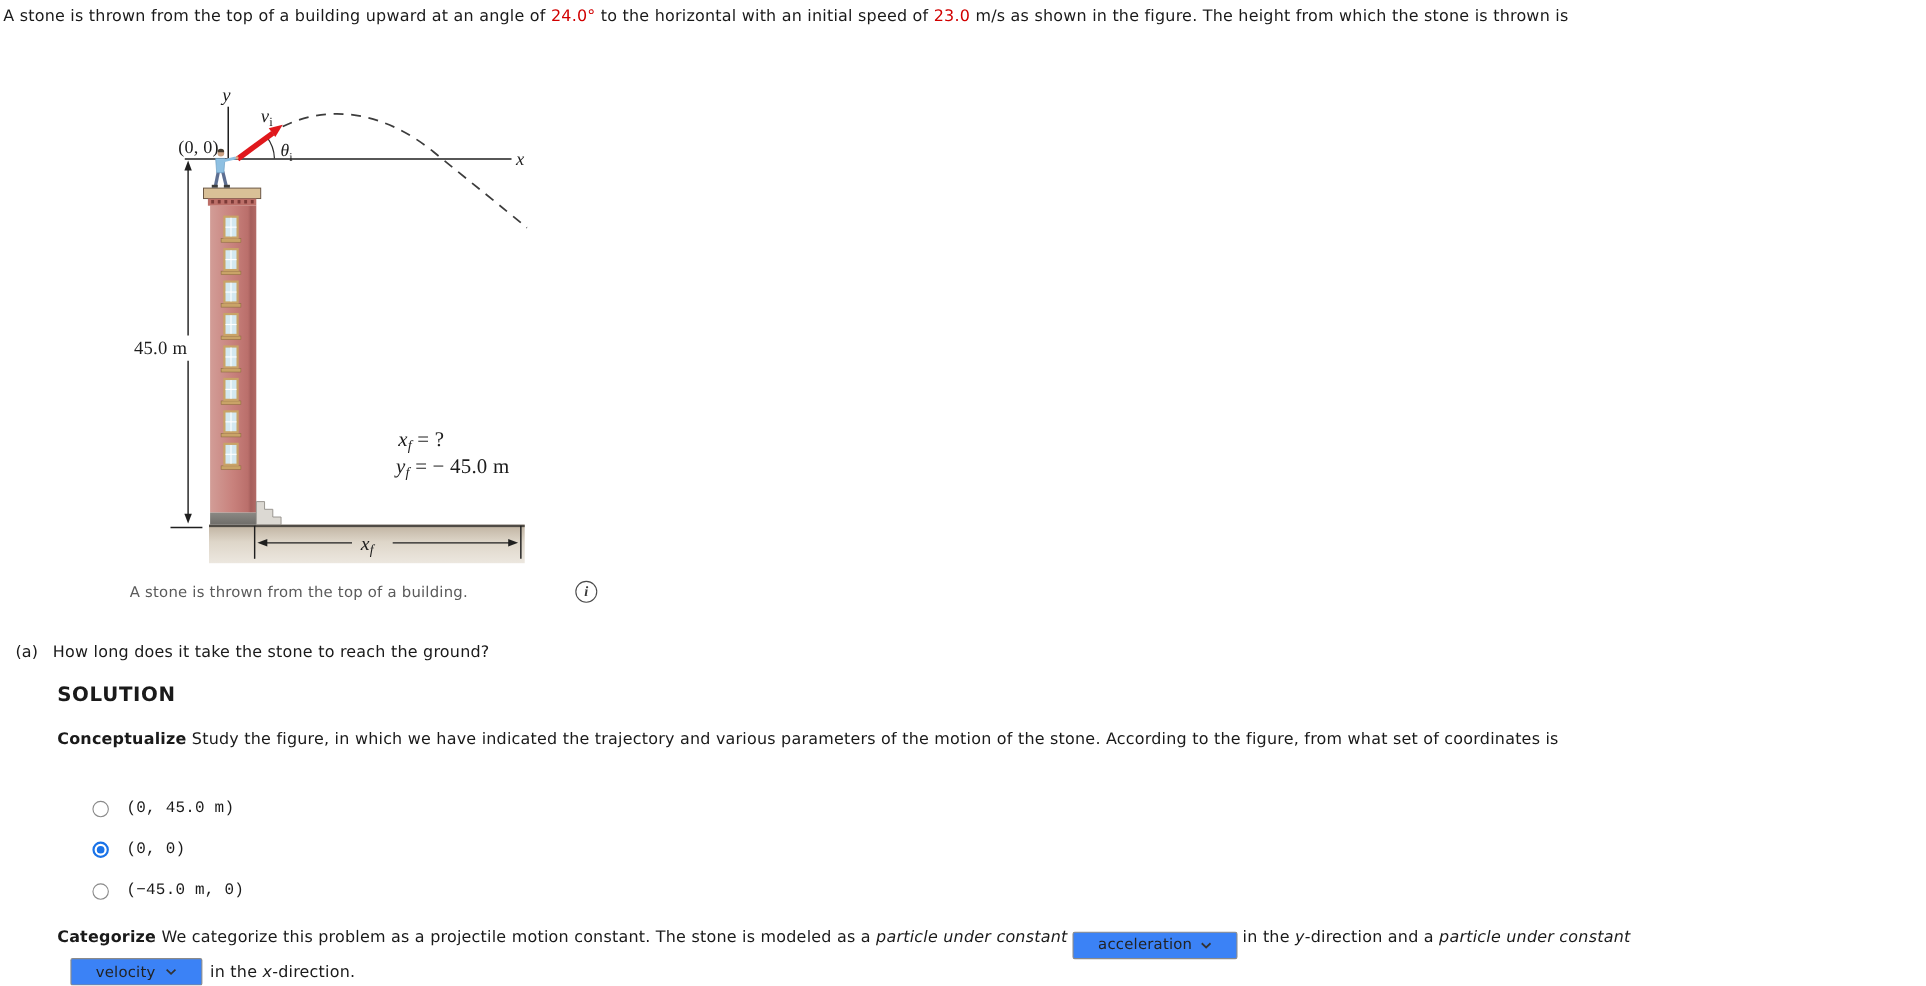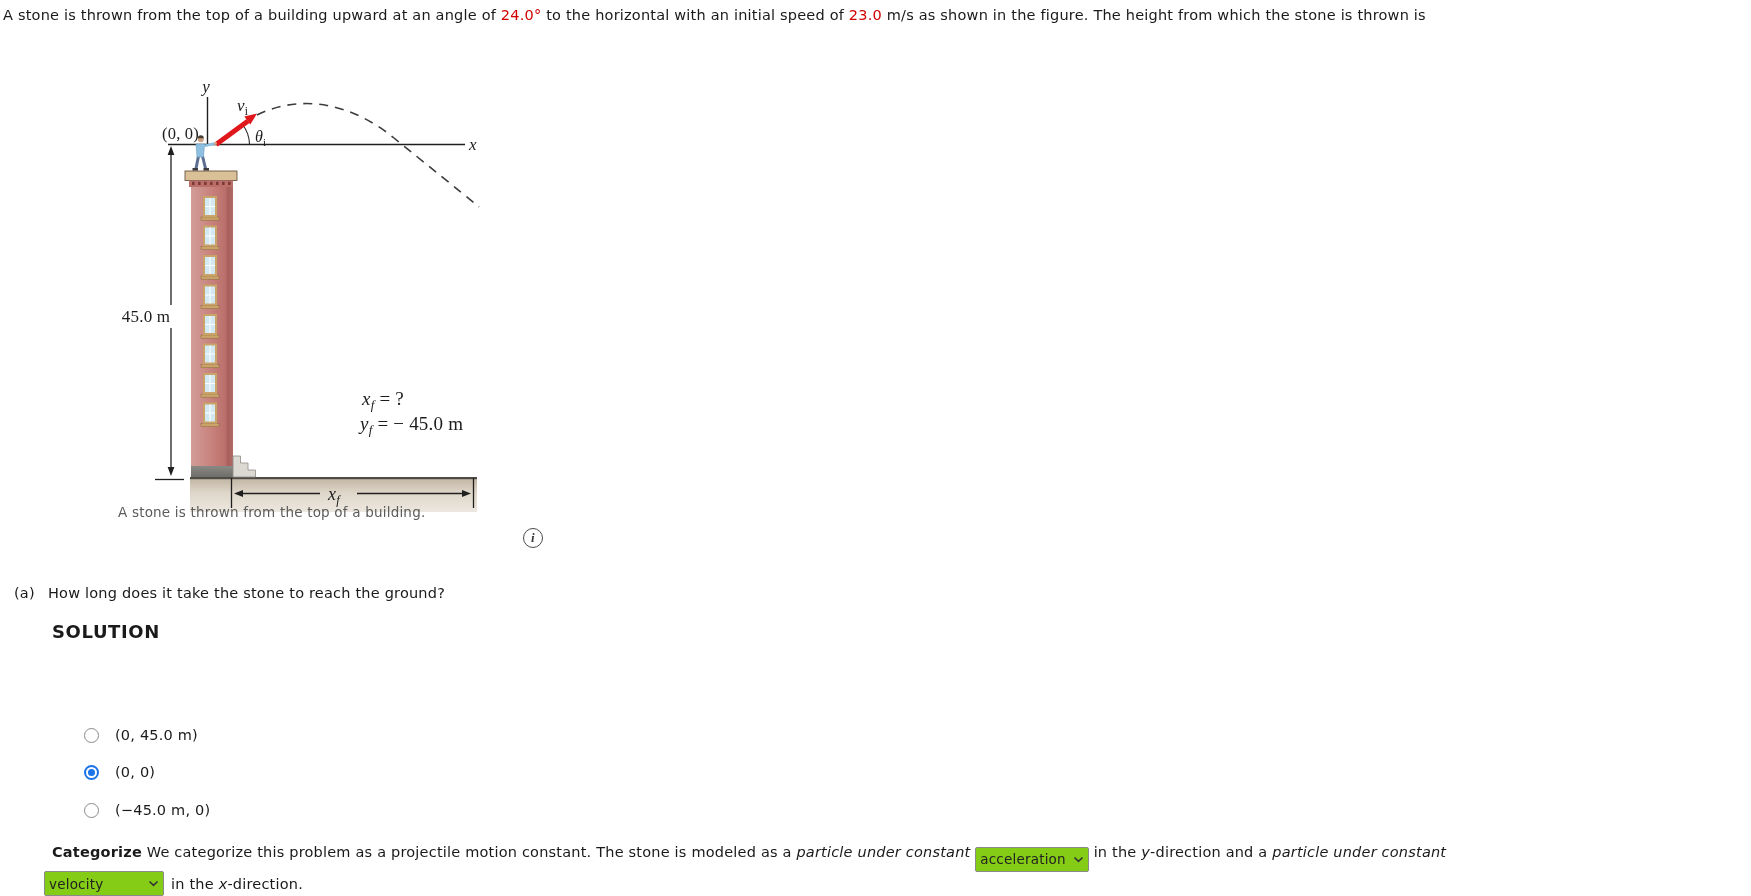--- a/index.html
+++ b/index.html
@@ -7,21 +7,21 @@
     width:1751px;height:896px;position:relative;background:#ffffff;
     font-family:"DejaVu Sans","Liberation Sans",sans-serif;
     color:#1a1a1a;letter-spacing:0.2px;overflow:hidden;
   }
   .abs{position:absolute;}
   .nowrap{white-space:nowrap;}
   
   #problem{left:3px;top:4px;font-size:14.5px;line-height:23px;}
   .red{color:#d10000;}
   
-  #caption{left:118px;top:504px;font-size:13.5px;color:#5b5b5b;}
+  #caption{left:118px;top:531px;font-size:13.5px;color:#5b5b5b;}
   #info-icon{
     left:523px;top:528px;width:20px;height:20px;border:1.4px solid #4a4a4a;
     border-radius:50%;display:flex;align-items:center;justify-content:center;
     font-family:"Liberation Serif",serif;font-style:italic;font-weight:bold;
     font-size:13px;color:#3a3a3a;box-sizing:border-box;cursor:pointer;
   }
   
   #part-a-label{left:14px;top:585px;font-size:14.5px;}
   #part-a-question{left:48px;top:585px;font-size:14.5px;}
   #solution-heading{left:52px;top:621px;font-size:18px;font-weight:bold;letter-spacing:0.6px;}
@@ -29,29 +29,29 @@
   b.lead{font-weight:bold;}
   
   .radio-row{position:absolute;left:84px;display:flex;align-items:center;gap:16px;height:18px;}
   .radio-outer{
     width:15px;height:15px;border-radius:50%;box-sizing:border-box;
     border:1.6px solid #8a8a8a;background:#fff;display:flex;align-items:center;justify-content:center;
     flex:0 0 auto;cursor:pointer;
   }
   .radio-outer.selected{border:2px solid #1a73e8;}
   .radio-dot{width:7px;height:7px;border-radius:50%;background:#1a73e8;}
-  .radio-label{font-size:14.5px;}
+  .radio-label{font-size:14.5px;font-family:Liberation Mono, monospace;}
   
   #categorize-line1{left:52px;top:844px;font-size:14.5px;}
-  #categorize-line2{left:44px;top:871px;font-size:14.5px;display:flex;align-items:center;gap:7px;}
+  #categorize-line2{left:64px;top:871px;font-size:14.5px;display:flex;align-items:center;gap:7px;}
   .it{font-style:italic;}
   .dropdown{
     display:inline-flex;align-items:center;box-sizing:border-box;height:25px;
-    border:1px solid #8a8a8a;border-radius:2px;background:#84cc16;
-    padding:2px 4px;font-size:13.5px;color:#222;vertical-align:-7px;cursor:pointer;
+    border:1px solid #8a8a8a;border-radius:2px;background:#3b82f6;
+    padding:2px 22px;font-size:13.5px;color:#222;vertical-align:-7px;cursor:pointer;
   }
   .dropdown .chev{margin-left:7px;display:inline-flex;}
   #dd-velocity{width:120px;justify-content:space-between;vertical-align:0;}
   svg text{font-family:"Liberation Serif","DejaVu Serif",serif;fill:#1c1c1c;}
 </style>
 </head>
 <body>
 
 <div id="problem" class="abs">
   <div class="nowrap"><span>A stone is thrown from the top of a building upward at an angle of </span><span class="red">24.0°</span><span> to the horizontal with an initial speed of </span><span class="red">23.0</span><span> m/s as shown in the figure. The height from which the stone is thrown is</span></div>
@@ -213,20 +213,21 @@
 <div id="info-icon" class="abs">
     <span>i</span>
   </div>
 
 <div id="part-a-label" class="abs">(a)</div>
 <div id="part-a-question" class="abs nowrap">How long does it take the stone to reach the ground?</div>
 
 <div id="solution-heading" class="abs">SOLUTION</div>
 
 <div id="conceptualize" class="abs">
+  <div class="nowrap"><b class="lead">Conceptualize</b><span> Study the figure, in which we have indicated the trajectory and various parameters of the motion of the stone. According to the figure, from what set of coordinates is</span></div>
 </div>
 
 <div class="radio-row" style="top:726px;">
   <span class="radio-outer"></span>
   <span class="radio-label">(0, 45.0 m)</span>
 </div>
 <div class="radio-row" style="top:763px;">
   <span class="radio-outer selected">
       <span class="radio-dot"></span>
     </span>

